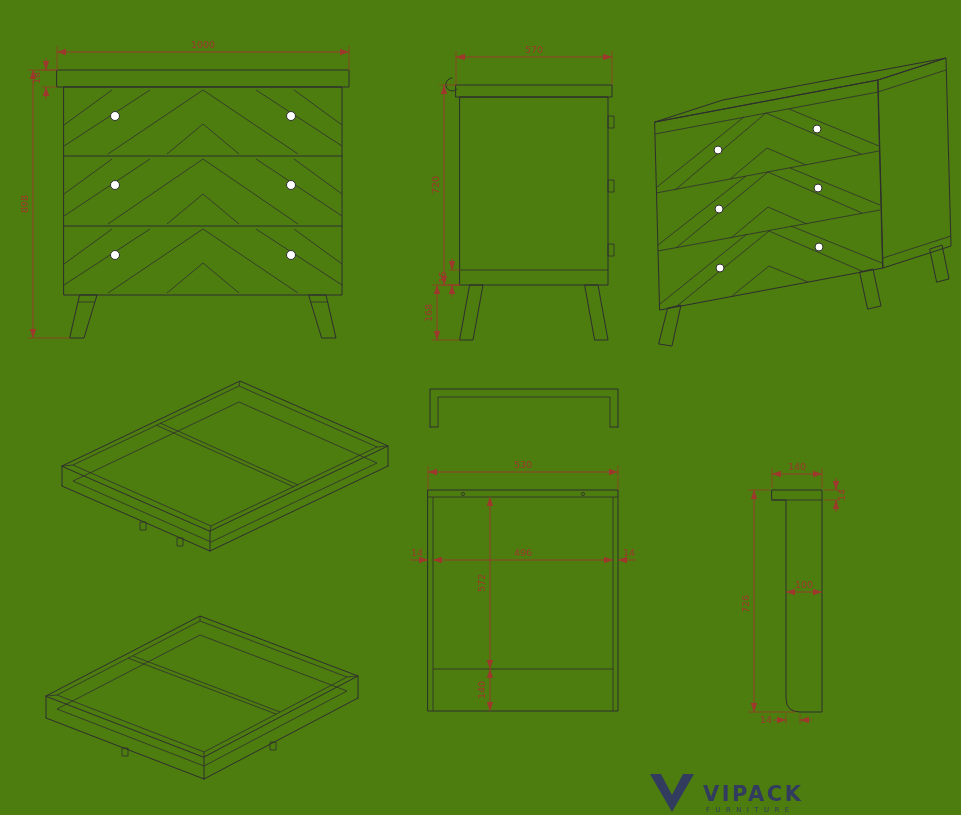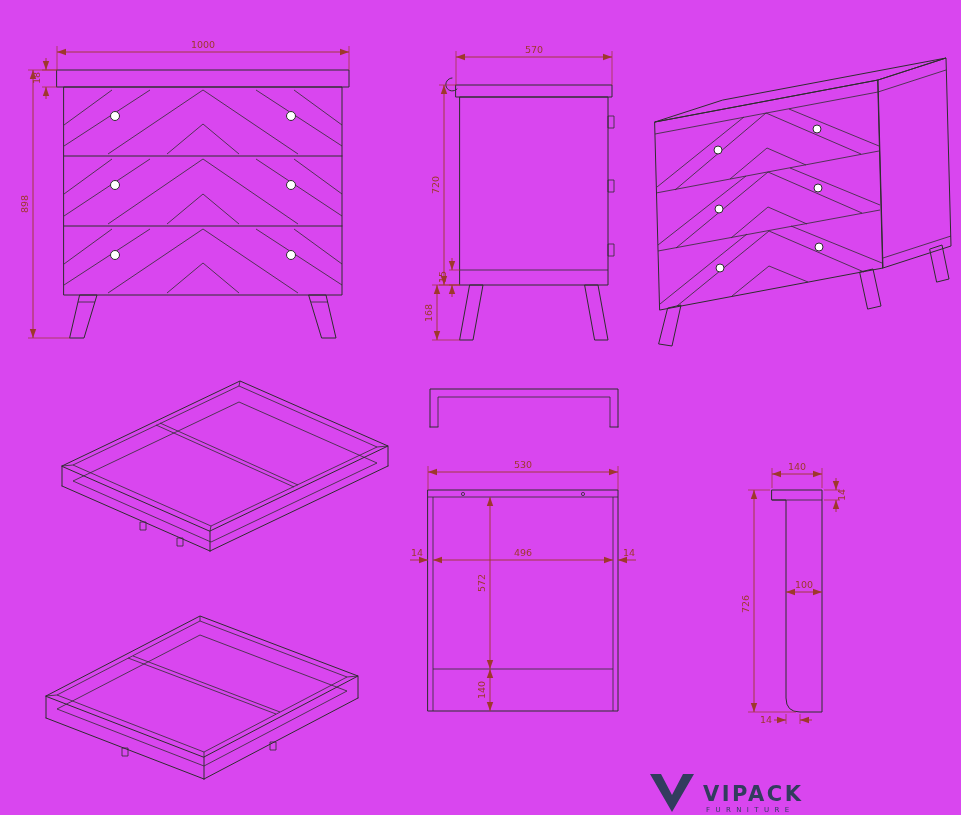--- a/index.html
+++ b/index.html
@@ -1,19 +1,19 @@
 <!DOCTYPE html>
 <html><head>
 <meta charset="utf-8">
 <style>
   html,body{margin:0;padding:0;background:#ffffff;}
   .sheet{
     position:relative;
     width:961px;height:815px;
-    background:#d946ef;
+    background:#4d7c0f;
     font-family:"DejaVu Sans",sans-serif;
     overflow:hidden;
   }
   svg{display:block;}
   .o{fill:none;stroke:#2e2e2e;stroke-width:1;stroke-linejoin:round;stroke-linecap:round;}
   .thin{fill:none;stroke:#2e2e2e;stroke-width:0.8;stroke-linejoin:round;}
   .dl{stroke:#9e382c;stroke-width:0.9;fill:none;}
   .ext{stroke:#9e382c;stroke-width:0.7;fill:none;}
   .dt{fill:#9e382c;font-family:"DejaVu Sans",sans-serif;font-size:9.5px;text-anchor:middle;}
   .knob{fill:#ffffff;stroke:#2e2e2e;stroke-width:1;}

